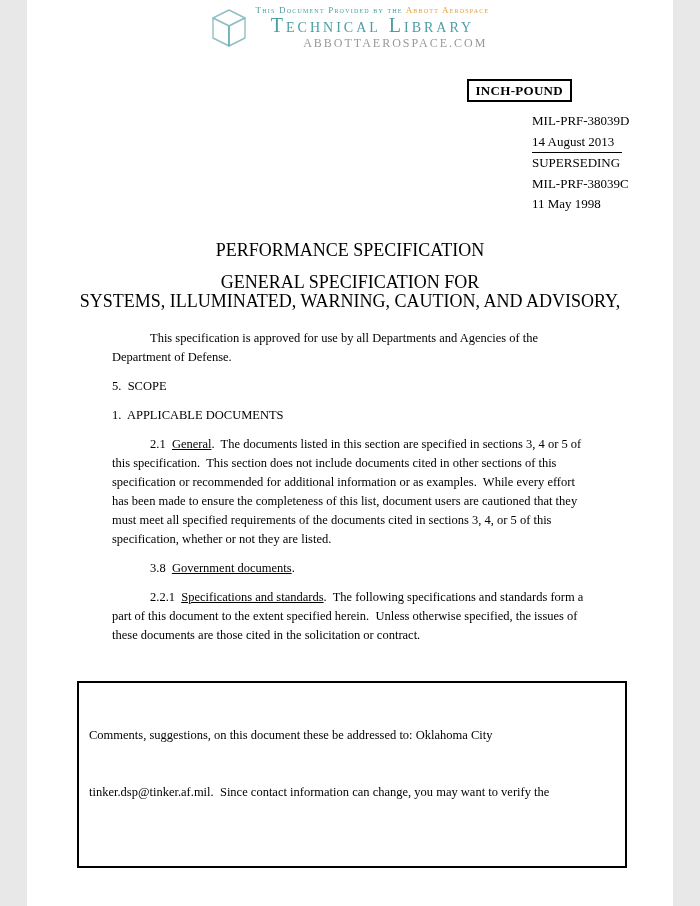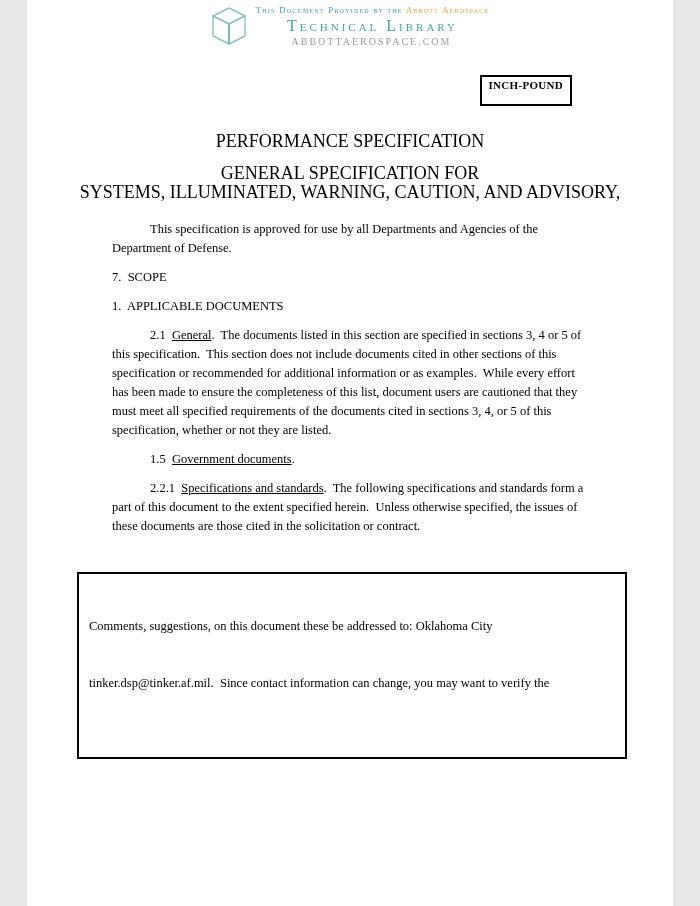--- a/index.html
+++ b/index.html
@@ -29,41 +29,42 @@
   .al-provided {
     font-variant: small-caps;
     font-size: 9px;
     letter-spacing: 1.2px;
     color: #4A9FA6;
     white-space: nowrap;
   }
   .al-provided .brand { color: #DFA23E; }
   .al-title {
     font-variant: small-caps;
-    font-size: 16px;
+    font-size: 20px;
     letter-spacing: 3px;
     color: #4A9FA6;
     line-height: 21px;
     white-space: nowrap;
   }
   .al-site {
-    font-size: 10px;
+    font-size: 12px;
     letter-spacing: 2px;
     color: #999999;
+    text-align: right;
     padding-right: 2px;
   }
 
   
   .stamp-row { margin-top: 28px; text-align: right; padding-right: 101px; }
   .stamp {
     display: inline-block;
     border: 2px solid #000;
-    padding: 2px 7px 13px 7px;
+    padding: 2px 7px 1px 7px;
     font-weight: bold;
-    font-size: 11px;
+    font-size: 13px;
     letter-spacing: 0.3px;
   }
 
   
   .id-block { margin: 9px 0 0 505px; font-size: 13px; line-height: 20.5px; }
   .id-date { display: inline-block; border-bottom: 1px solid #000; padding-right: 8px; }
 
   
   .title-block { text-align: center; margin-top: 26px; font-size: 18px; line-height: 19px; }
   .title-line1 { margin-bottom: 13px; }
@@ -116,39 +117,46 @@
       <div class="al-provided"><span>This Document Provided by the </span><span class="brand">Abbott Aerospace</span></div>
       <div class="al-title">Technical Library</div>
       <div class="al-site">ABBOTTAEROSPACE.COM</div>
     </div>
   </header>
 
   <div class="stamp-row">
     <span class="stamp">INCH-POUND</span>
   </div>
 
+  <div class="id-block">
+    <div>MIL-PRF-38039D</div>
+    <div><span class="id-date">14 August 2013</span></div>
+    <div>SUPERSEDING</div>
+    <div>MIL-PRF-38039C</div>
+    <div>11 May 1998</div>
+  </div>
 
   <div class="title-block">
     <div class="title-line1">PERFORMANCE SPECIFICATION</div>
     <div>GENERAL SPECIFICATION FOR</div>
     <div>SYSTEMS, ILLUMINATED, WARNING, CAUTION, AND ADVISORY,</div>
   </div>
 
   <div class="content">
 
     <p class="para intro">This specification is approved for use by all Departments and Agencies of the Department of Defense.</p>
 
-    <p class="heading">7.  SCOPE</p>
+    <p class="heading">5.  SCOPE</p>
 
 
     <p class="heading">1.  APPLICABLE DOCUMENTS</p>
 
     <p class="para"><span>2.1  </span><span class="u">General</span><span>.  The documents listed in this section are specified in sections 3, 4 or 5 of this specification.  This section does not include documents cited in other sections of this specification or recommended for additional information or as examples.  While every effort has been made to ensure the completeness of this list, document users are cautioned that they must meet all specified requirements of the documents cited in sections 3, 4, or 5 of this specification, whether or not they are listed.</span></p>
 
-    <p class="para"><span>1.5  </span><span class="u">Government documents</span><span>.</span></p>
+    <p class="para"><span>3.8  </span><span class="u">Government documents</span><span>.</span></p>
 
     <p class="para"><span>2.2.1  </span><span class="u">Specifications and standards</span><span>.  The following specifications and standards form a part of this document to the extent specified herein.  Unless otherwise specified, the issues of these documents are those cited in the solicitation or contract.</span></p>
 
     <div class="comment-box">
       <div>Comments, suggestions, on this document these be addressed to: Oklahoma City</div>
       <div>tinker.dsp@tinker.af.mil.  Since contact information can change, you may want to verify the</div>
       
     </div>
 
   </div>

